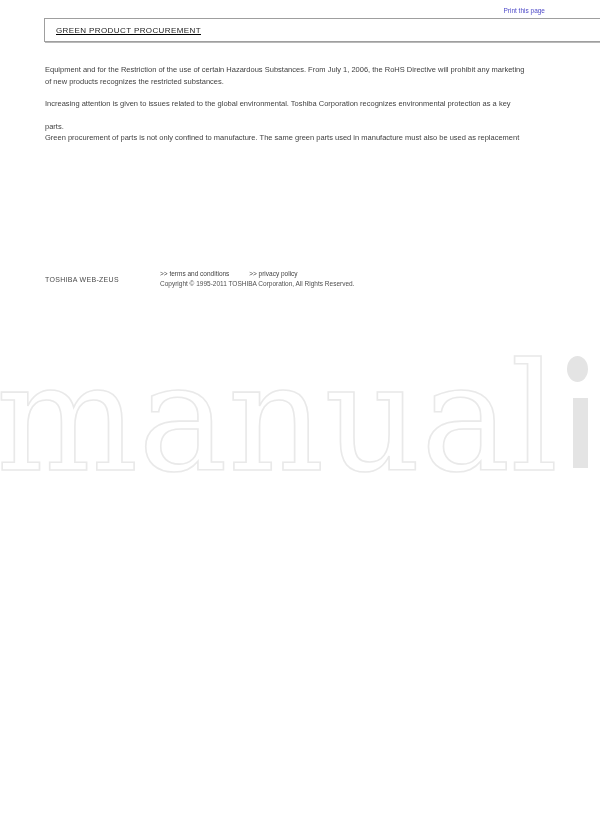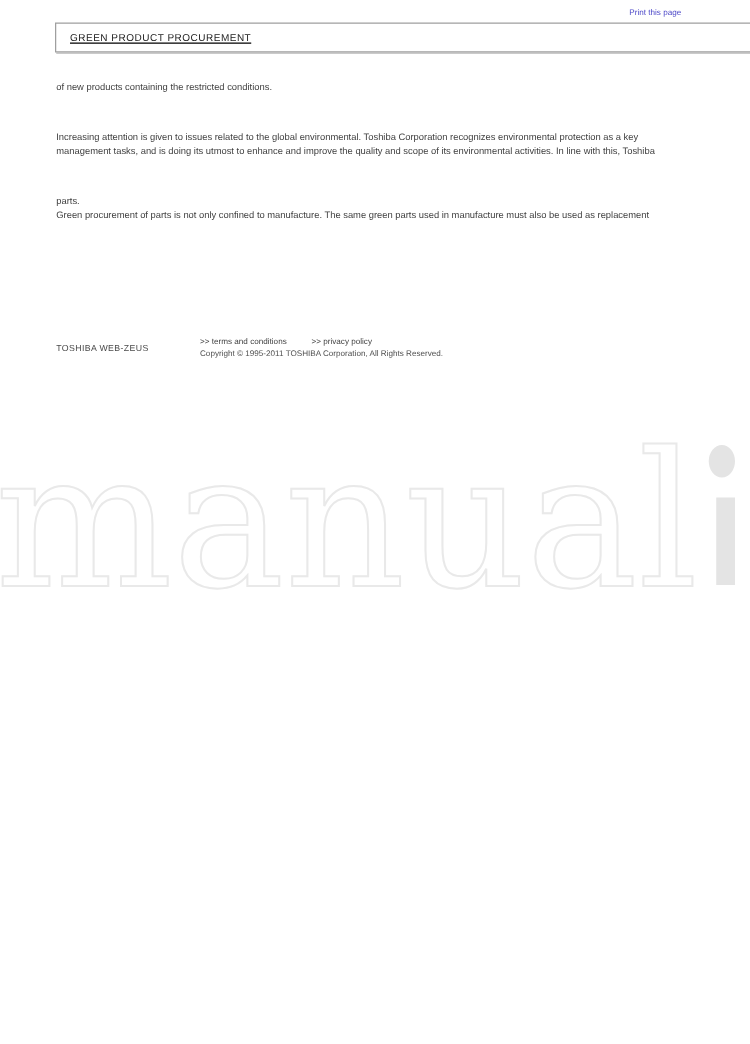--- a/index.html
+++ b/index.html
@@ -31,21 +31,21 @@
     padding-left: 11px;
     text-decoration: underline;
   }
   .header-title {
     font-size: 8px; letter-spacing: 0.4px; color: #222222;
     white-space: nowrap;
   }
 
   
   .content { position: absolute; left: 45px; top: 64px; }
-  .para + .para { margin-top: 28px; }
+  .para + .para { margin-top: 11px; }
   .tline {
     font-size: 7.5px; line-height: 11.5px;
     color: #3f3f3f; white-space: nowrap;
   }
 
   
   .footer-brand {
     position: absolute; left: 45px; top: 276px;
     font-size: 7px; letter-spacing: 0.3px; color: #4a4a4a;
     white-space: nowrap;
@@ -90,25 +90,25 @@
 <body>
 
 <a class="print-link">Print this page</a>
 
 <div class="header-box">
   <span class="header-title">GREEN PRODUCT PROCUREMENT</span>
 </div>
 
 <div class="content">
   <div class="para">
-    <div class="tline">of new products containing the restricted conditions.</div>
+    <div class="tline">Equipment and for the Restriction of the use of certain Hazardous Substances. From July 1, 2006, the RoHS Directive will prohibit any marketing</div>
+    <div class="tline">of new products recognizes the restricted substances.</div>
   </div>
   <div class="para">
     <div class="tline">Increasing attention is given to issues related to the global environmental. Toshiba Corporation recognizes environmental protection as a key</div>
-    <div class="tline">management tasks, and is doing its utmost to enhance and improve the quality and scope of its environmental activities. In line with this, Toshiba</div>
   </div>
   <div class="para">
     <div class="tline">parts.</div>
     <div class="tline">Green procurement of parts is not only confined to manufacture. The same green parts used in manufacture must also be used as replacement</div>
   </div>
 </div>
 
 <div class="footer-brand">TOSHIBA WEB-ZEUS</div>
 
 <div class="footer-links">

